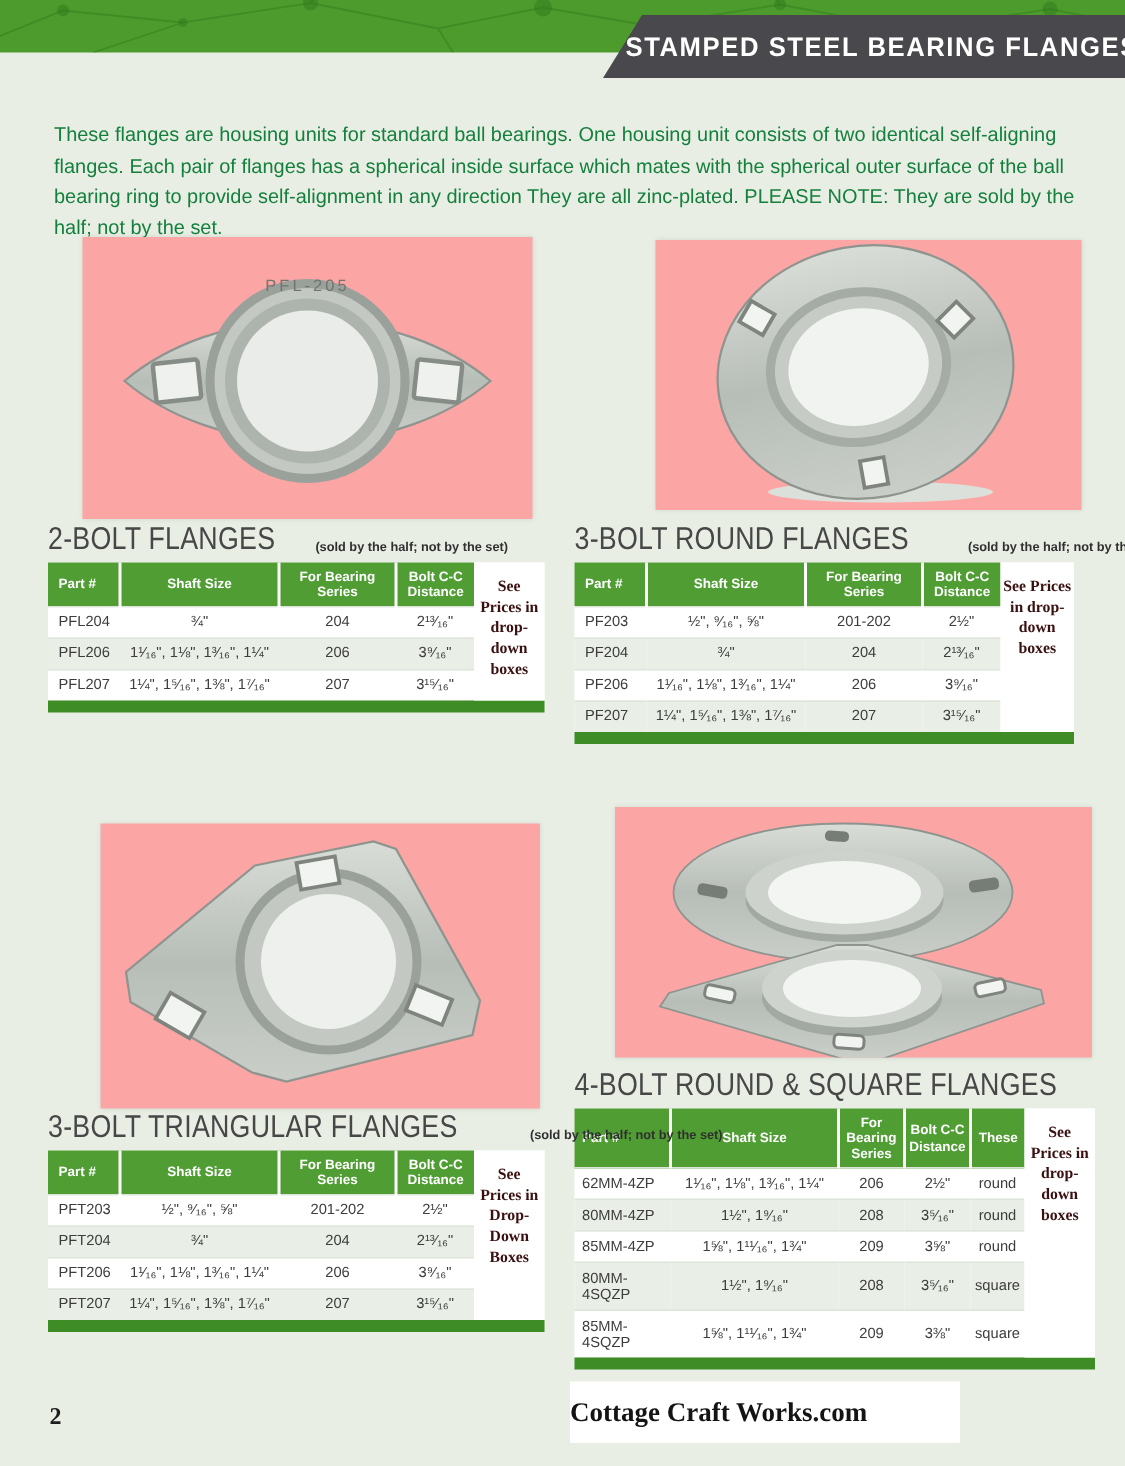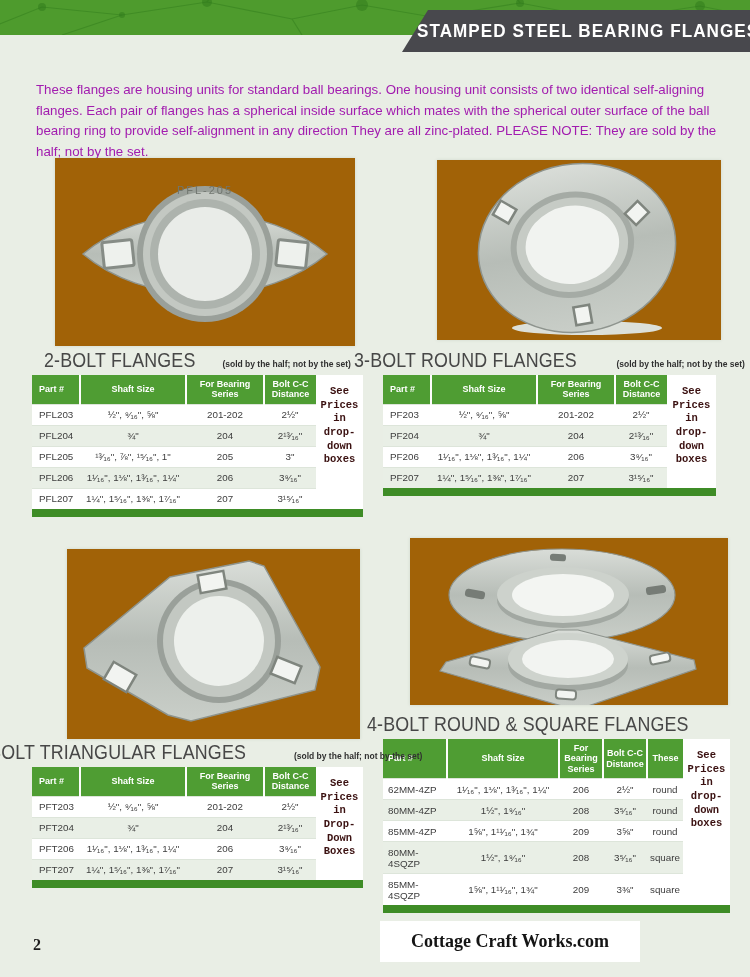--- a/index.html
+++ b/index.html
@@ -6,54 +6,54 @@
   html,body{width:750px;height:977px}
   body{position:relative;background:#e9eee5;font-family:"Liberation Sans",sans-serif;overflow:hidden}
 
   
   .banner-green{position:absolute;left:0;top:0;width:750px;height:35px;background:#4e9b2d;overflow:hidden}
   .banner-dark{position:absolute;top:10px;right:0;width:348px;height:42px;background:#48484d;
     clip-path:polygon(26px 0,100% 0,100% 100%,0 100%);
     display:flex;align-items:center;justify-content:center;padding-left:24px}
   .banner-title{color:#fff;font-weight:bold;font-size:18px;letter-spacing:1.1px;white-space:nowrap;transform:scaleX(.95)}
 
-  .intro{position:absolute;left:36px;top:80px;width:700px;font-size:13.3px;line-height:1.56;color:#a21caf}
+  .intro{position:absolute;left:36px;top:80px;width:700px;font-size:13.3px;line-height:1.56;color:#15803d}
 
   
-  .photo{position:absolute;background:#a16207;display:flex;align-items:flex-end;justify-content:center;box-shadow:0 0 3px rgba(90,110,90,.18)}
+  .photo{position:absolute;background:#fca5a5;display:flex;align-items:flex-end;justify-content:center;box-shadow:0 0 3px rgba(90,110,90,.18)}
 
   
   .section{position:absolute}
-  .sec-head{display:flex;align-items:flex-end;justify-content:center;height:28px;margin-bottom:3px}
+  .sec-head{display:flex;align-items:flex-end;justify-content:flex-start;height:28px;margin-bottom:3px}
   .sec-title{font-size:21px;font-weight:normal;color:#474747;letter-spacing:.2px;white-space:nowrap;transform:scaleX(.85);transform-origin:left bottom}
   .sec-sold{font-size:8.5px;font-weight:bold;color:#303030;padding-bottom:3px;white-space:nowrap}
   .sec-body{display:flex;background:#fff}
   table{border-collapse:collapse;table-layout:fixed}
   .cols4{width:284px}
   .cols5{width:300px}
   th{background:#4f9d33;color:#fff;font-size:9px;font-weight:bold;padding:4px 2px;line-height:1.15;border-right:2px solid #fdfdfc;vertical-align:middle}
   th:last-child{border-right:none}
   td{font-size:9.8px;color:#3d3d3d;text-align:center;padding:4.5px 2px;border-top:1px solid #dde5da;vertical-align:middle}
   tbody tr:nth-child(even) td{background:#e9efe6}
   .cols4 th:nth-child(1),.cols4 td:nth-child(1){width:48px;text-align:left;padding-left:7px}
   .cols4 th:nth-child(2),.cols4 td:nth-child(2){width:106px}
   .cols4 th:nth-child(3),.cols4 td:nth-child(3){width:78px}
   .cols4 th:nth-child(4),.cols4 td:nth-child(4){width:52px}
   .cols5 th:nth-child(1),.cols5 td:nth-child(1){width:64px;text-align:left;padding-left:5px}
   .cols5 th:nth-child(2),.cols5 td:nth-child(2){width:112px}
   .cols5 th:nth-child(3),.cols5 td:nth-child(3){width:44px}
   .cols5 th:nth-child(4),.cols5 td:nth-child(4){width:44px}
   .cols5 th:nth-child(5),.cols5 td:nth-child(5){width:36px}
   .price-note{flex:1;background:#fff;text-align:center;padding:10px 1px 0 1px;
-    font-family:Liberation Mono, monospace;font-weight:bold;font-size:10.5px;color:#3a1010;line-height:1.3}
+    font-family:Liberation Serif, serif;font-weight:bold;font-size:10.5px;color:#3a1010;line-height:1.3}
   .green-bar{height:8px;background:#3e8c26}
 
   
   .page-num{position:absolute;left:33px;top:936px;font-family:"Liberation Serif",serif;font-weight:bold;font-size:16px;color:#1d1d1d}
-  .footer-box{position:absolute;left:380px;top:921px;width:260px;height:41px;background:#fff;display:flex;align-items:center;justify-content:center}
+  .footer-box{position:absolute;left:380px;top:921px;width:260px;height:41px;background:#fff;display:flex;align-items:center;justify-content:flex-start}
   .footer-site{font-family:"Liberation Serif",serif;font-weight:bold;font-size:18px;color:#141414}
 </style>
 </head>
 <body>
 
 <div class="banner-green">
   <svg width="750" height="35">
     <g stroke="#2f7a1b" stroke-width="1.2" fill="none" opacity=".45">
       <path d="M-10,28 L42,7 L122,15 L207,2 L292,19 L362,5 L432,17 L520,3 L610,20 L700,6 L760,18"></path>
       <path d="M62,35 L122,15 M207,2 L214,-8 M292,19 L302,35 M520,3 L512,-8 M610,20 L618,35"></path>
@@ -152,36 +152,24 @@
         <thead>
           <tr>
             <th>Part #</th>
             <th>Shaft Size</th>
             <th>For Bearing Series</th>
             <th>Bolt C-C Distance</th>
           </tr>
         </thead>
         <tbody>
           <tr>
-            <td>PFL203</td>
-            <td>½", ⁹⁄₁₆", ⅝"</td>
-            <td>201-202</td>
-            <td>2½"</td>
-          </tr>
-          <tr>
             <td>PFL204</td>
             <td>¾"</td>
             <td>204</td>
             <td>2¹³⁄₁₆"</td>
-          </tr>
-          <tr>
-            <td>PFL205</td>
-            <td>¹³⁄₁₆", ⅞", ¹⁵⁄₁₆", 1"</td>
-            <td>205</td>
-            <td>3"</td>
           </tr>
           <tr>
             <td>PFL206</td>
             <td>1¹⁄₁₆", 1⅛", 1³⁄₁₆", 1¼"</td>
             <td>206</td>
             <td>3⁹⁄₁₆"</td>
           </tr>
           <tr>
             <td>PFL207</td>
             <td>1¼", 1⁵⁄₁₆", 1⅜", 1⁷⁄₁₆"</td>

